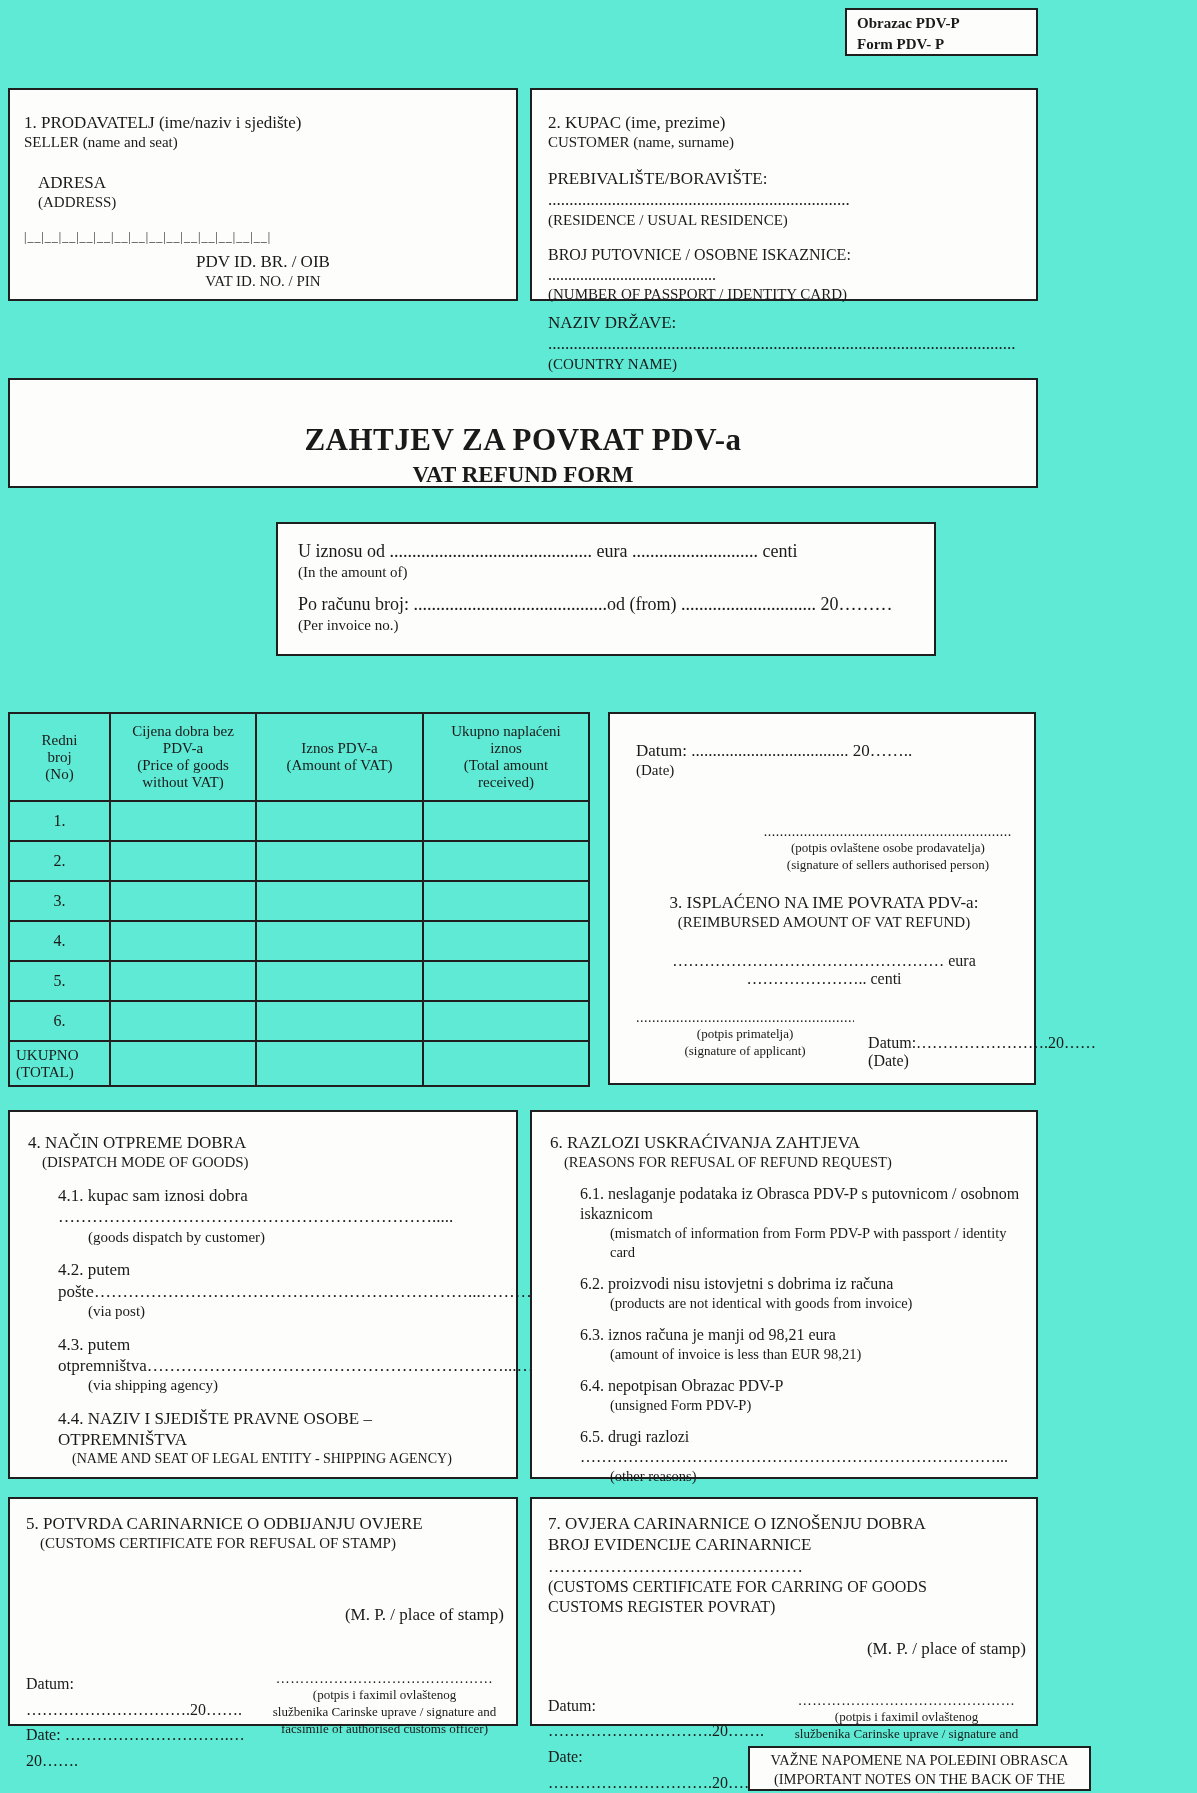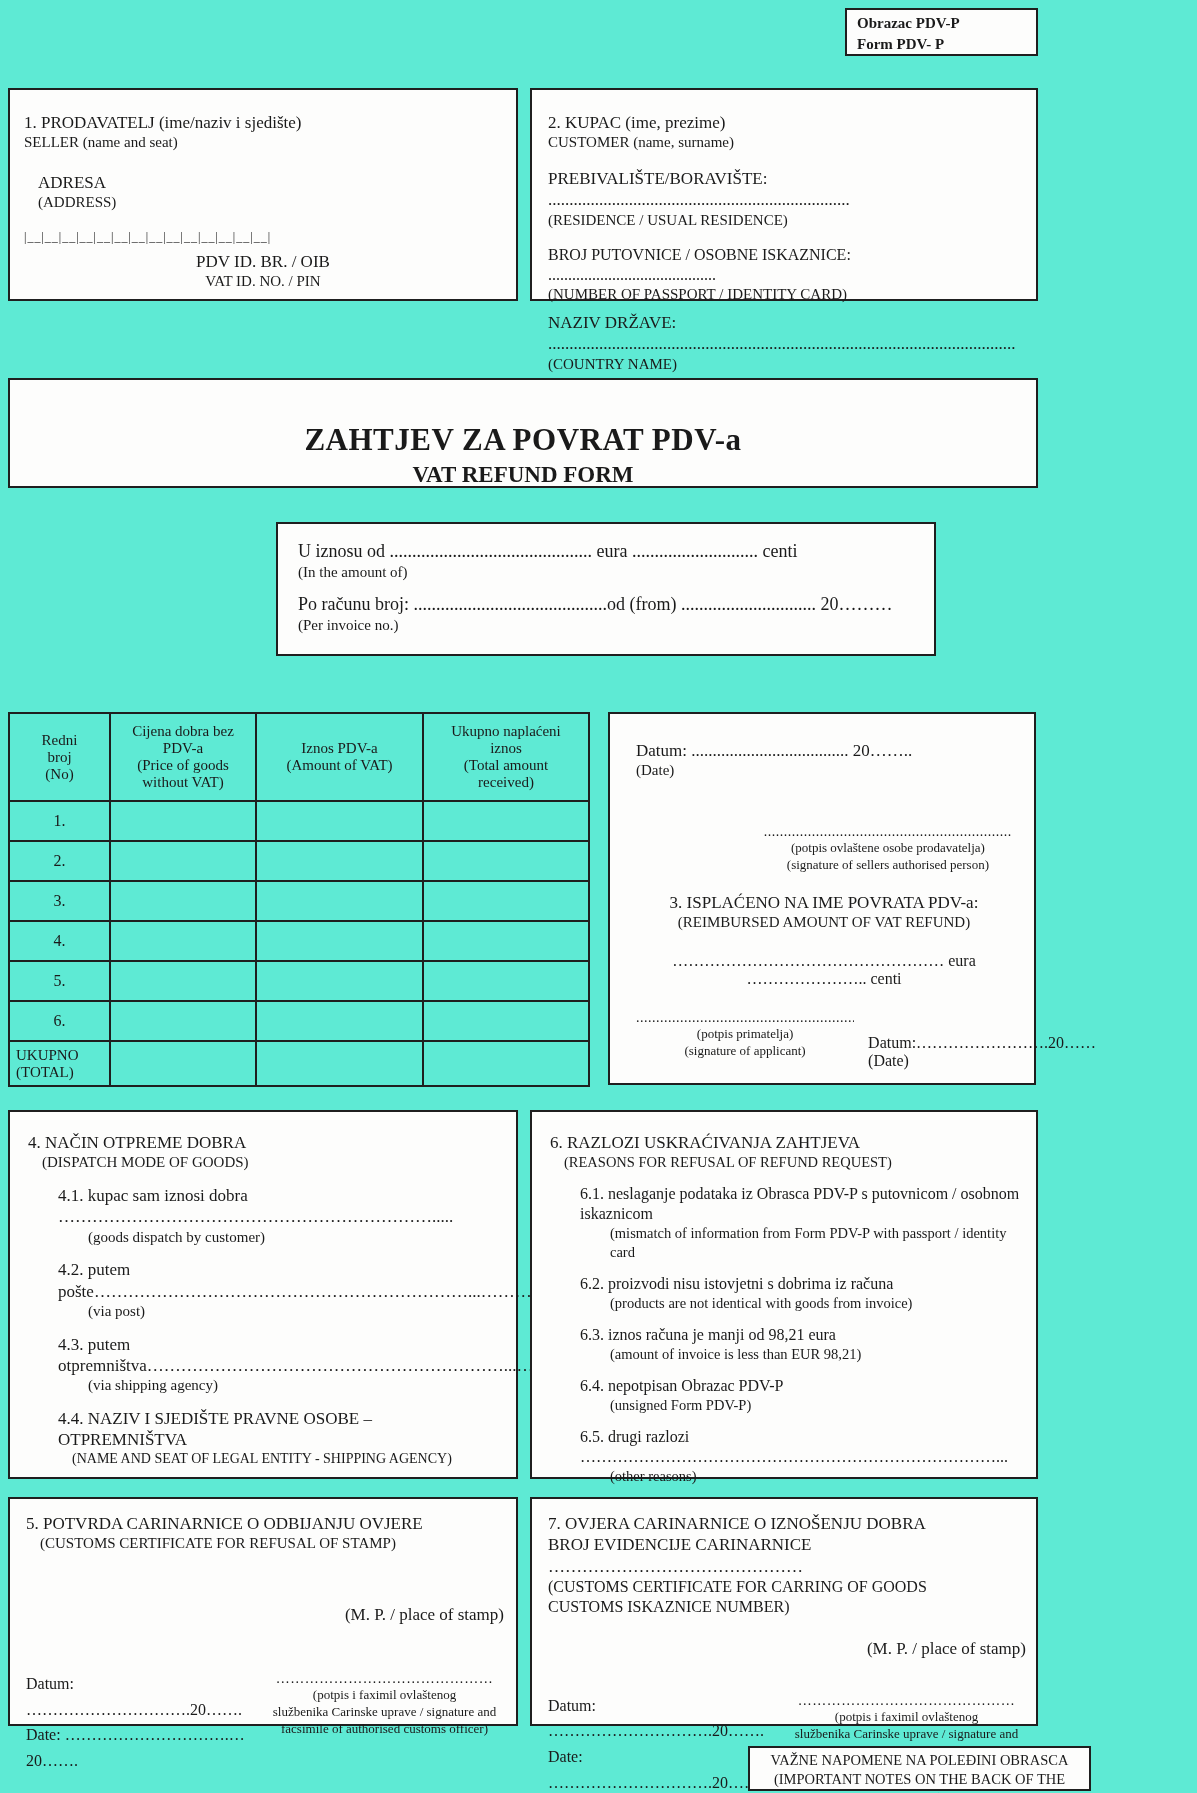--- a/index.html
+++ b/index.html
@@ -282,21 +282,21 @@
         <div class="sm">službenika Carinske uprave / signature and</div>
         <div class="sm">facsimile of authorised customs officer)</div>
       </div>
     </div>
   </div>
 
   <div class="box sec7">
     <div class="hr">7. OVJERA CARINARNICE O IZNOŠENJU DOBRA</div>
     <div class="hr">BROJ EVIDENCIJE CARINARNICE  ………………………………………</div>
     <div class="en">(CUSTOMS CERTIFICATE FOR CARRING OF GOODS</div>
-    <div class="en">CUSTOMS ISKAZNICE NUMBER)</div>
+    <div class="en">CUSTOMS REGISTER POVRAT)</div>
     <div class="stamp">(M. P. / place of stamp)</div>
     <div class="cust-bottom">
       <div class="left">
         <div>Datum: ………………………….20…….</div>
         <div>Date: ………………………….20…….</div>
       </div>
       <div class="right">
         <div class="sig-dots">………………………………………</div>
         <div class="sm">(potpis i faximil ovlaštenog</div>
         <div class="sm">službenika Carinske uprave / signature and</div>

